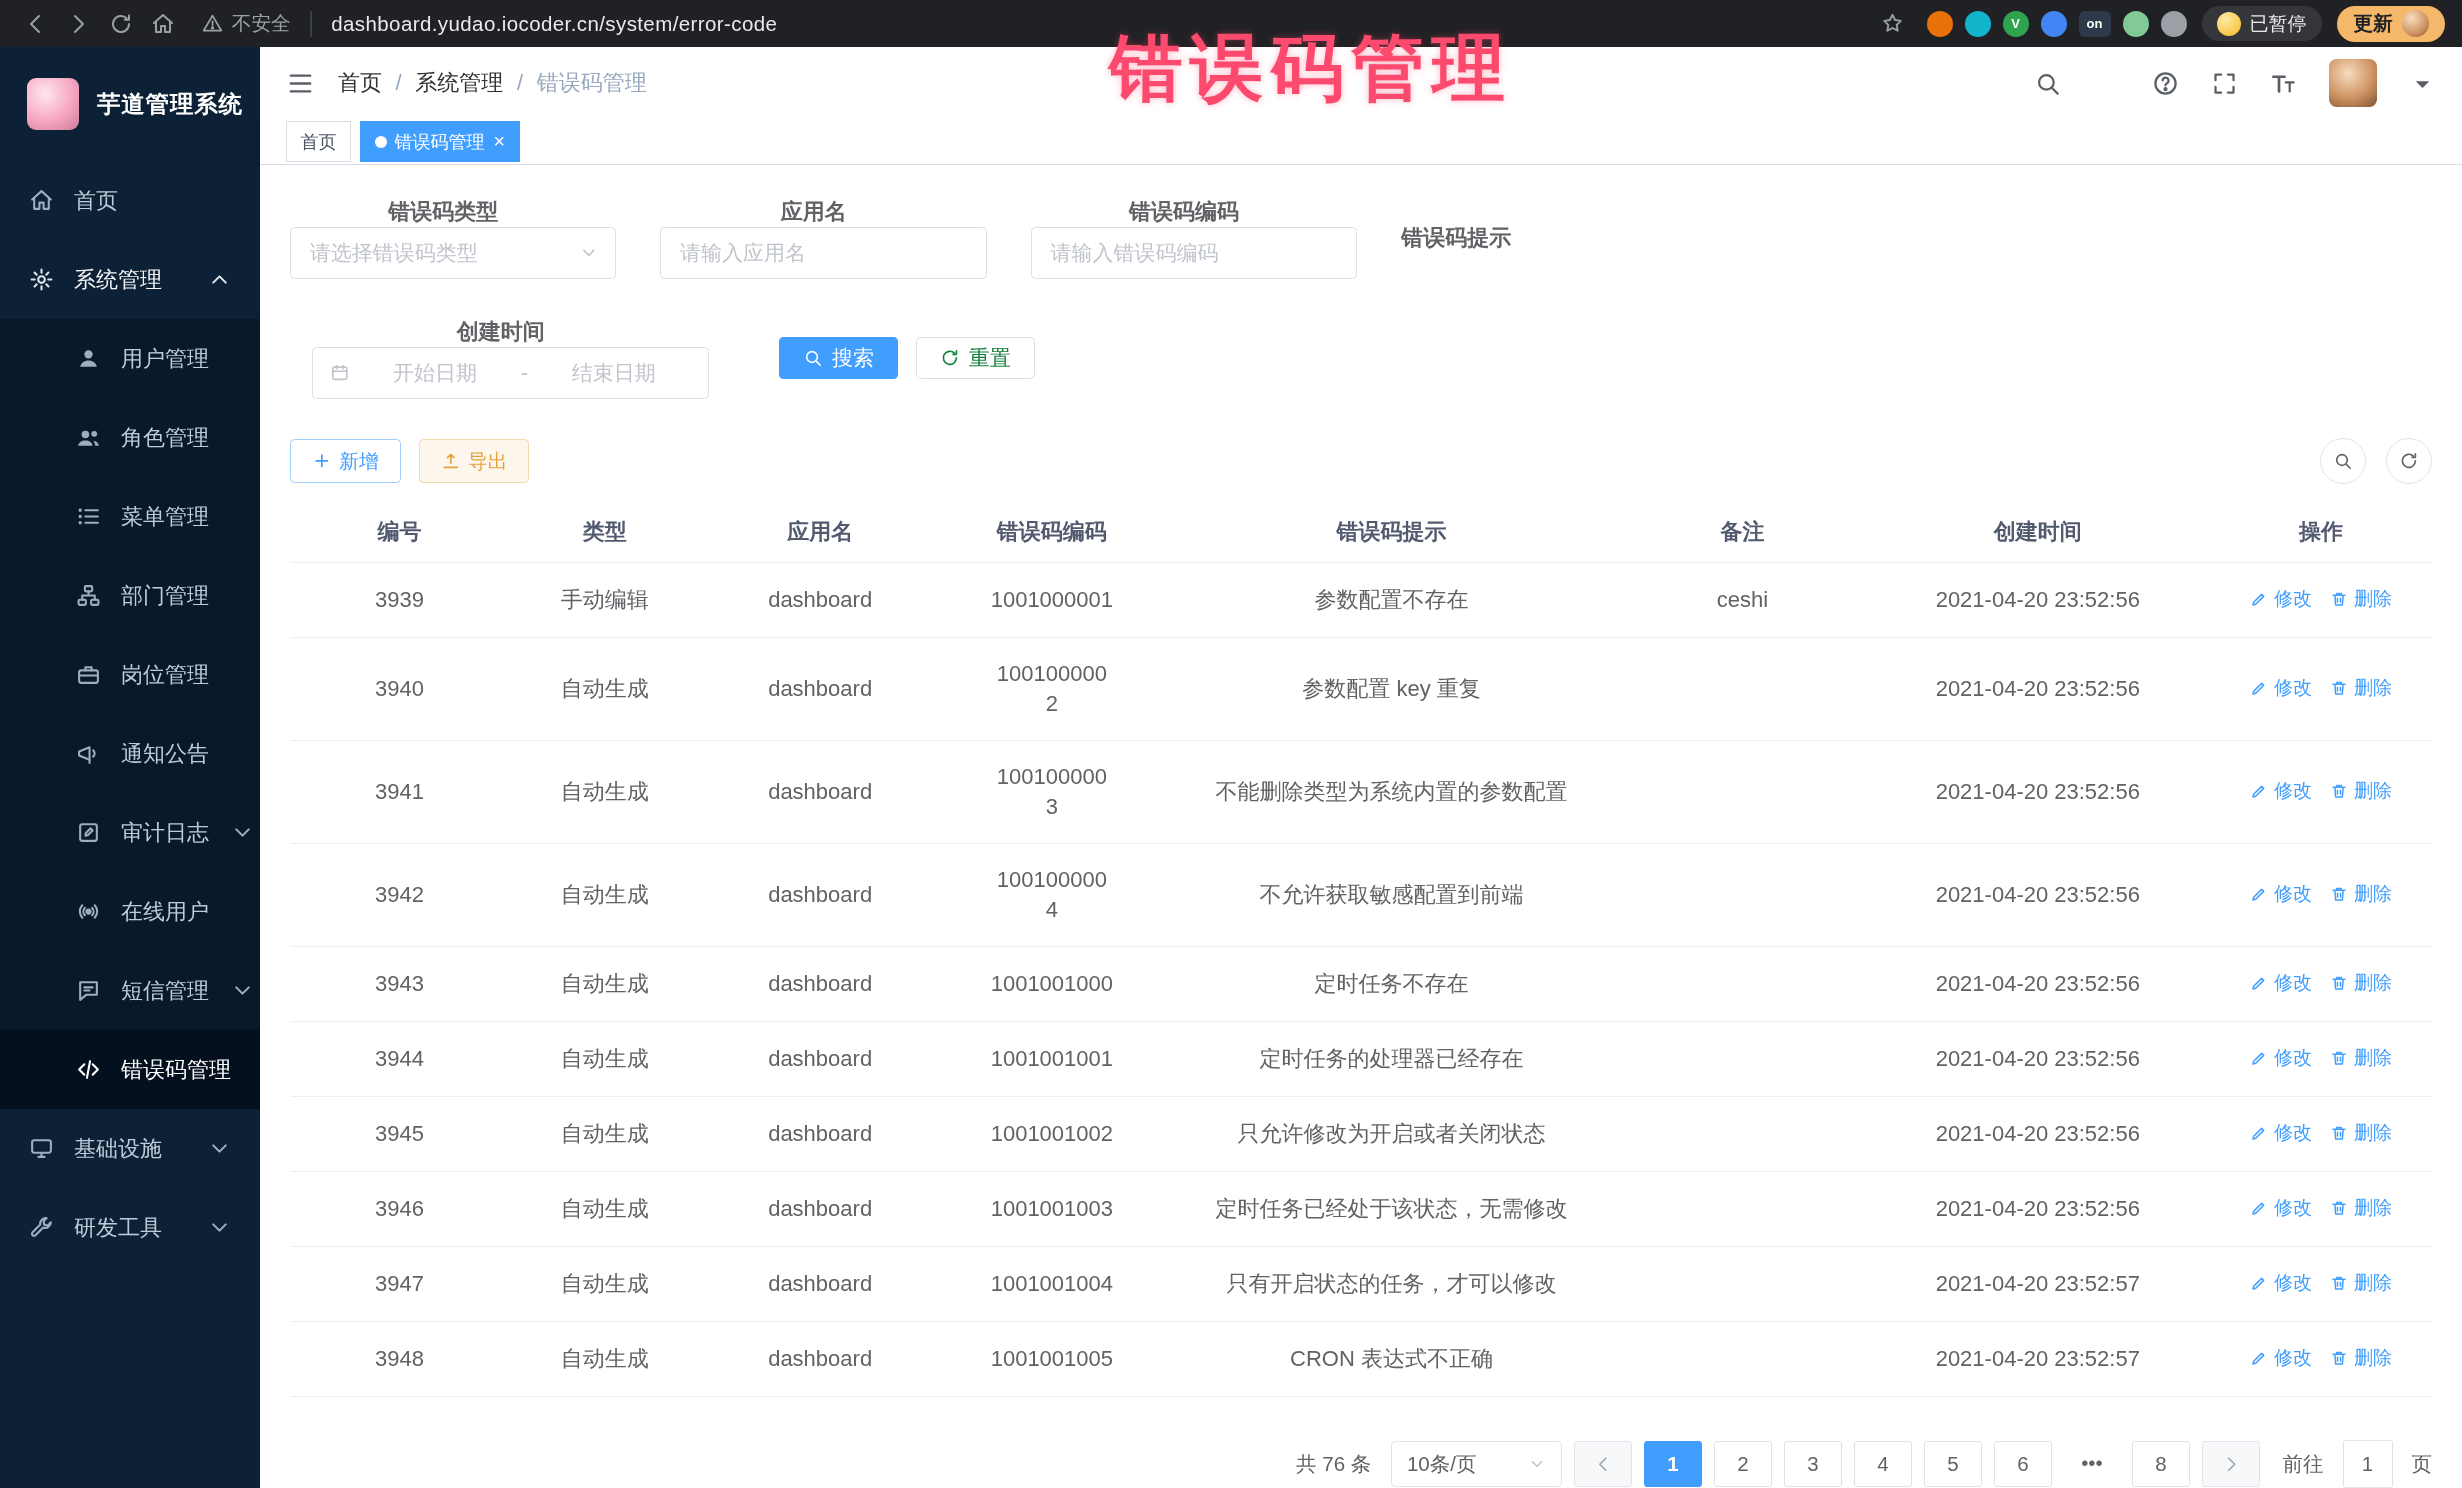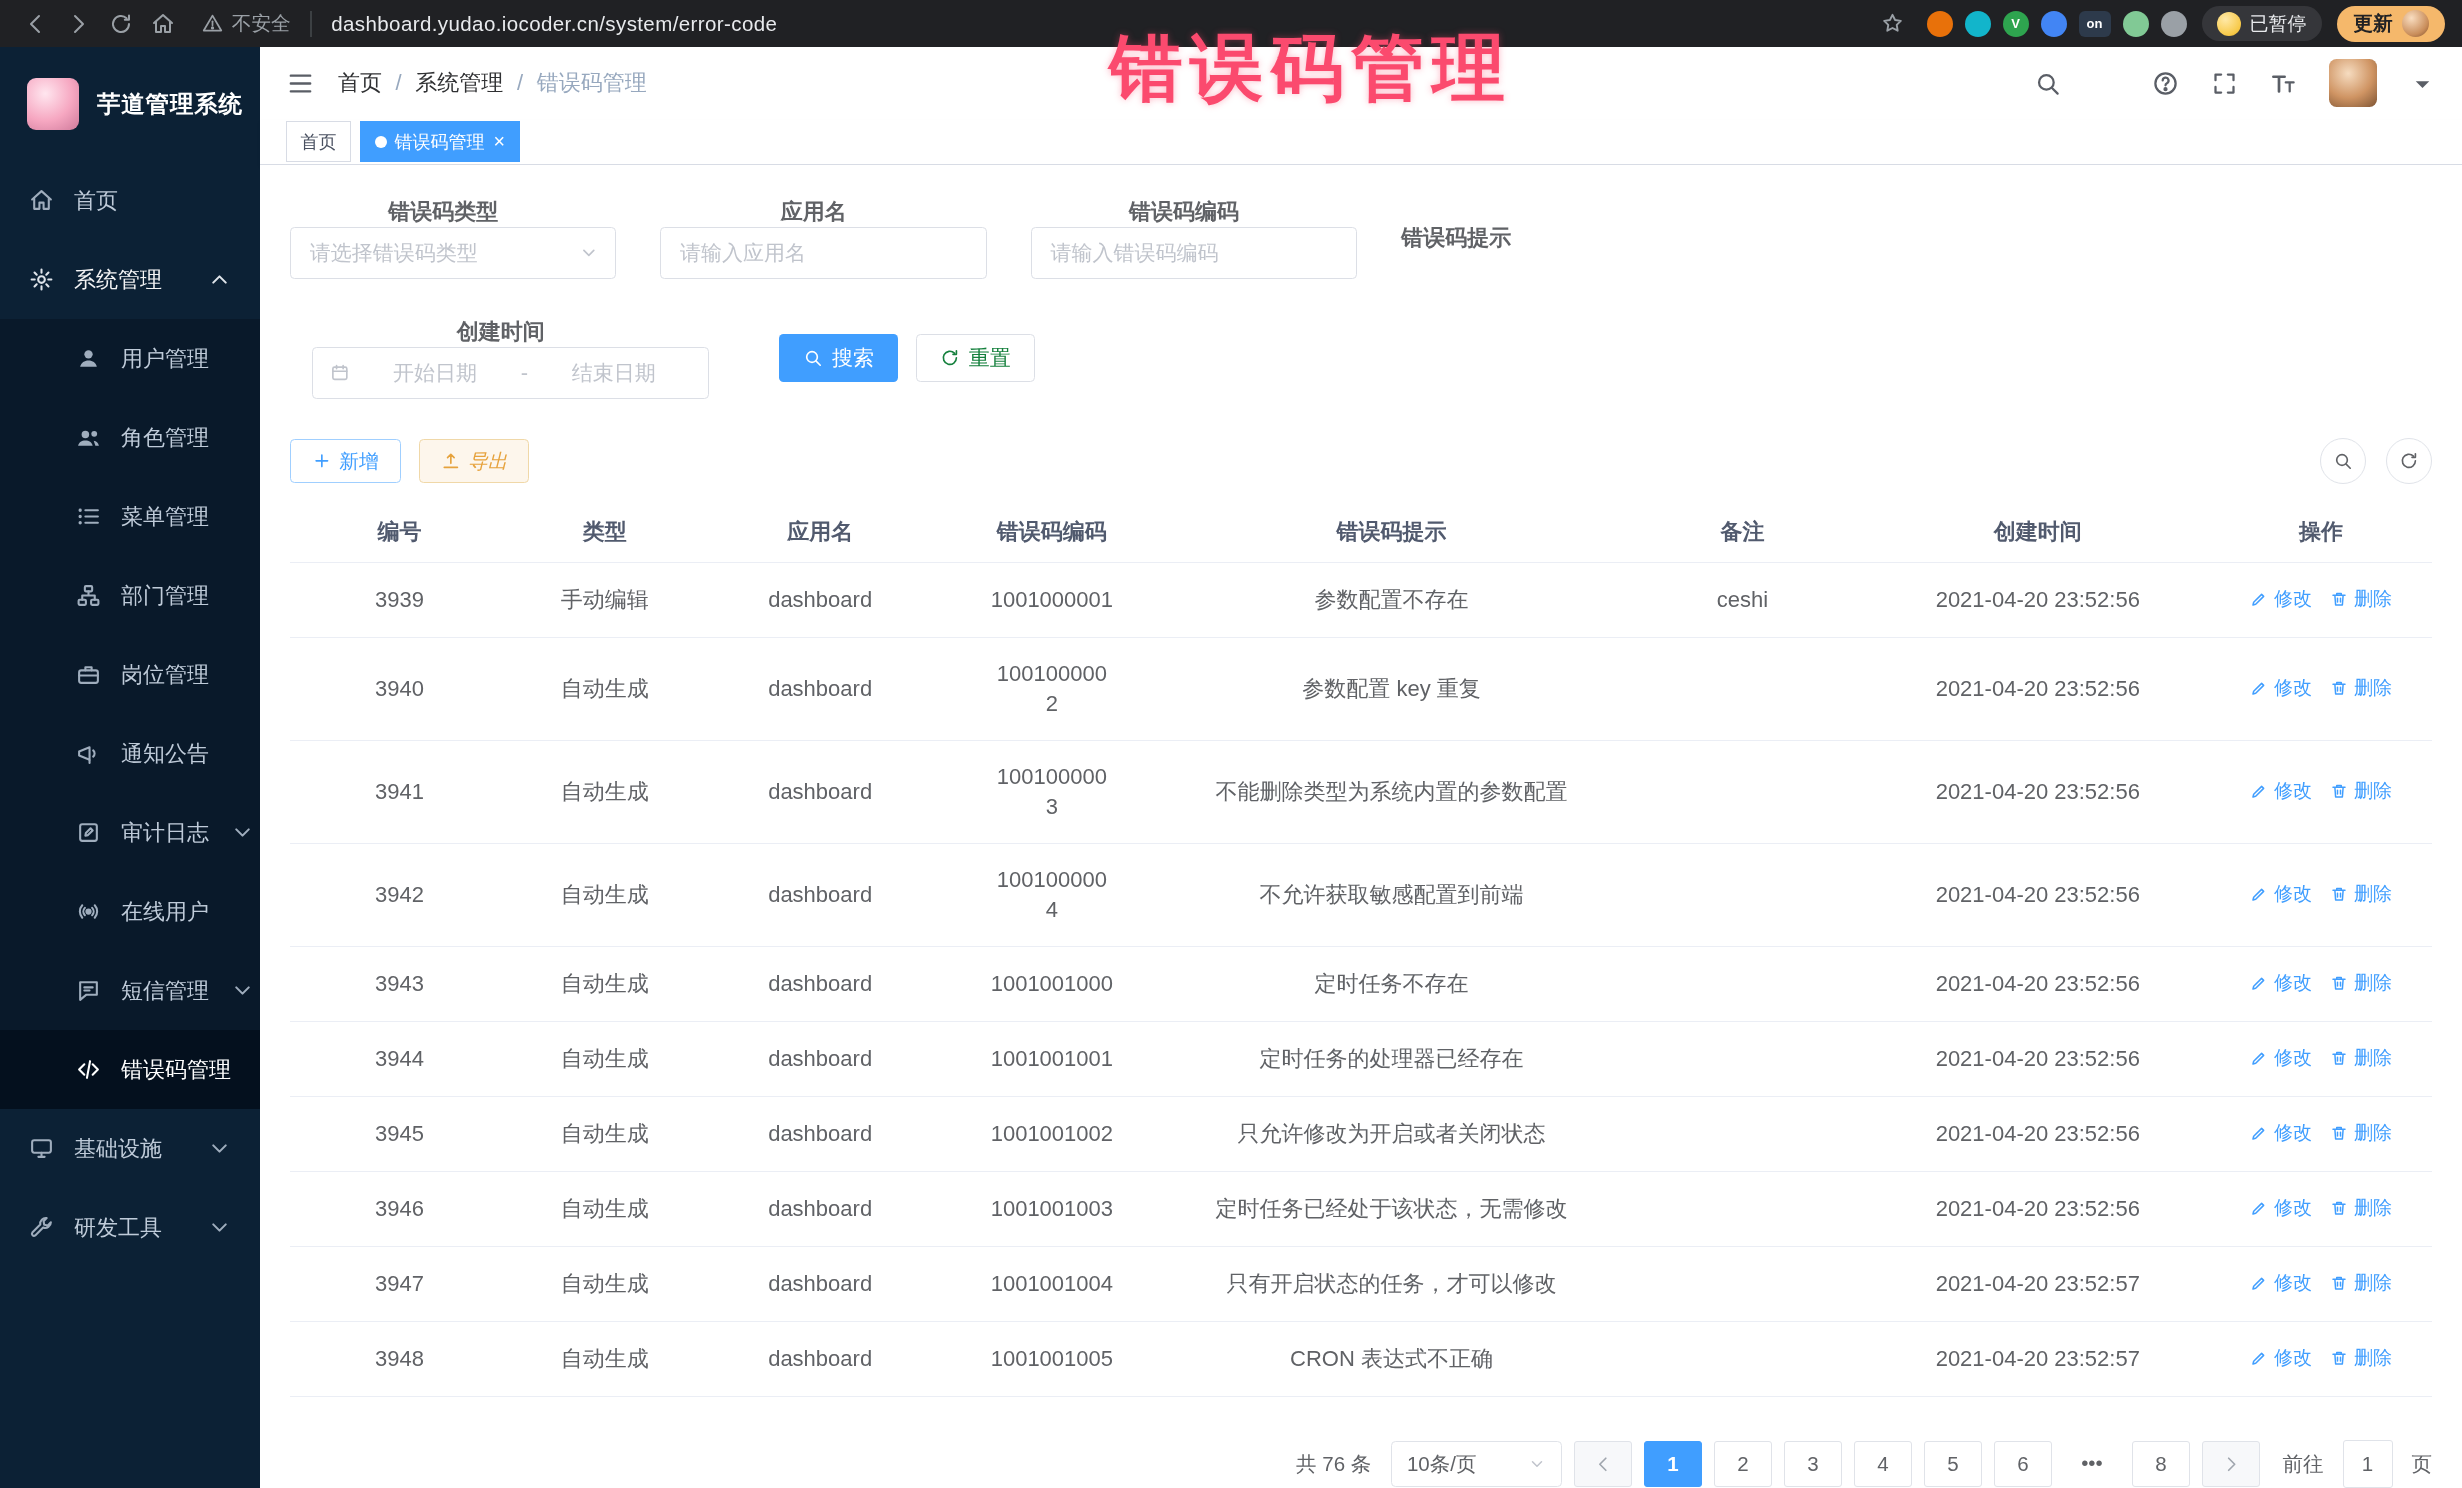--- a/index.html
+++ b/index.html
@@ -75,31 +75,31 @@
   .f-label{font-weight:700;color:#606266;margin-right:19.7px;white-space:nowrap;}
   .f-box{width:291px;height:50px;border:0.8px solid #dcdfe6;border-radius:4.5px;background:#fff;
          display:flex;align-items:center;padding:0 16.7px;gap:7.6px;}
   .f-box input{border:none;outline:none;flex:1;min-width:0;font-size:21px;color:#606266;background:transparent;
                font-family:inherit;}
   .f-box input::placeholder{color:#c0c4cc;}
   .f-box .icon{color:#c0c4cc;font-size:19.7px;flex-shrink:0;}
   .date-box{width:362px;}
   .date-box input{text-align:center;}
   .date-sep{color:#c0c4cc;}
-  .btn{height:48px;border-radius:4.5px;border:0.8px solid transparent;display:inline-flex;align-items:center;
+  .btn{height:42px;border-radius:4.5px;border:0.8px solid transparent;display:inline-flex;align-items:center;
        justify-content:center;gap:9px;font-size:21px;padding:16px 23px;cursor:pointer;font-family:inherit;white-space:nowrap;}
   .btn .icon{font-size:19.7px;}
   .btn-primary{background:#409eff;color:#fff;margin-left:26px;}
   .btn-plain{background:#fff;border-color:#dcdfe6;color:#15803d;margin-left:18px;}
 
   .toolbar{display:flex;align-items:center;margin-top:39px;}
   .btn-sm{height:44px;font-size:19.7px;padding:0 21px;border-radius:4.5px;display:inline-flex;align-items:center;gap:7.6px;
           cursor:pointer;white-space:nowrap;}
   .btn-add{background:#fff;border:0.8px solid #a0cfff;color:#409eff;}
-  .btn-export{background:#fdf6ec;border:0.8px solid #f0d8a8;color:#e6a23c;margin-left:18px;font-style:italic;}
+  .btn-export{background:#fdf6ec;border:0.8px solid #f0d8a8;color:#e6a23c;margin-left:18px;}
   .tool-right{margin-left:auto;display:flex;gap:19.7px;}
   .circle-btn{width:44px;height:44px;border-radius:50%;border:0.8px solid #e0e3e9;display:flex;align-items:center;
               justify-content:center;color:#606266;font-size:19.7px;cursor:pointer;background:#fff;}
 
   
   table{width:100%;border-collapse:collapse;margin-top:18px;table-layout:fixed;}
   thead th{font-weight:700;color:#515a6e;font-size:22px;padding:15px 7.6px;border-bottom:0.8px solid #ebeef5;text-align:center;}
   tbody td{padding:21px 7.6px;border-bottom:0.8px solid #ebeef5;text-align:center;color:#606266;font-size:22px;line-height:30px;
            overflow:hidden;}
   td.code{white-space:pre-line;}

